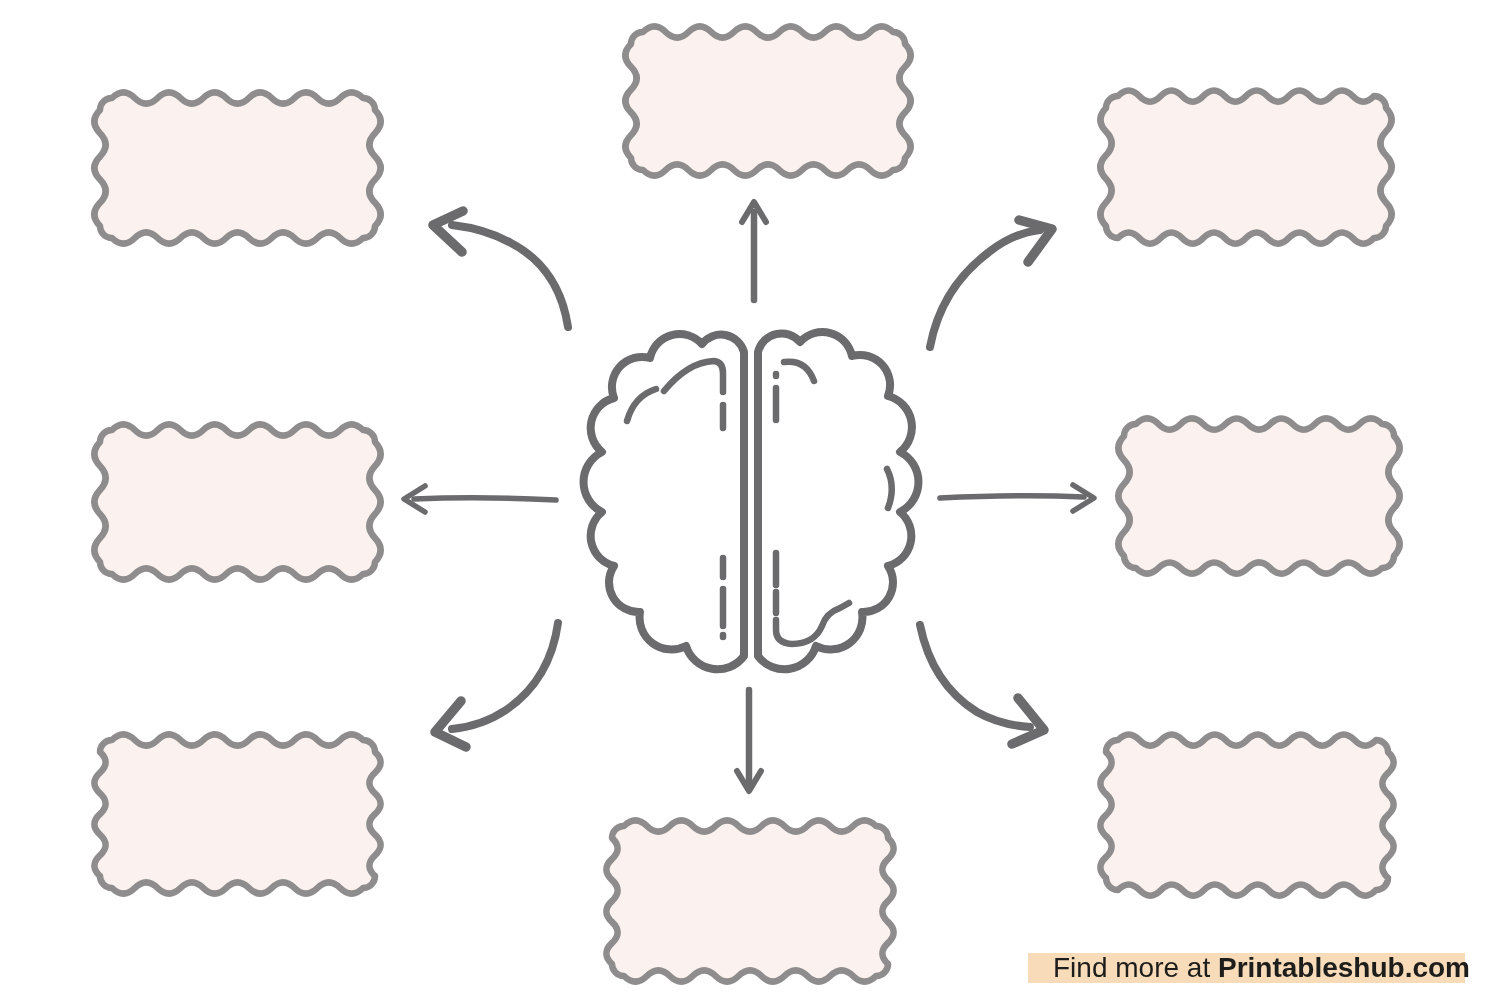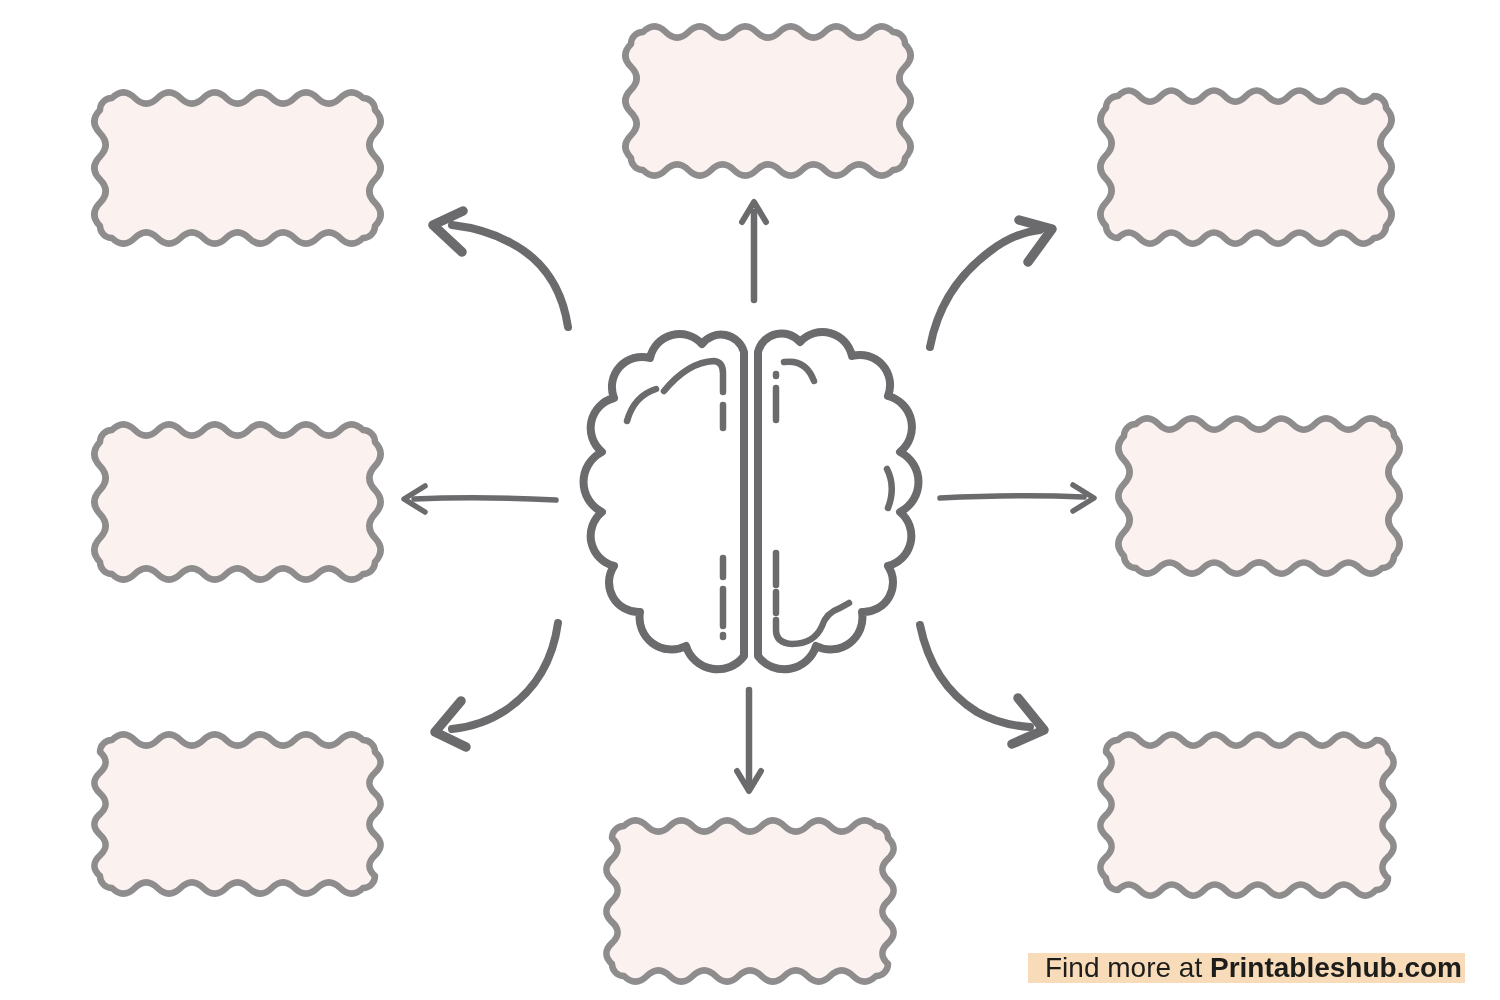--- a/index.html
+++ b/index.html
@@ -5,21 +5,21 @@
   html,body{margin:0;padding:0;}
   body{width:1500px;height:1000px;background:var(--bg,#fff);position:relative;overflow:hidden;
        font-family:"Liberation Sans",sans-serif;}
   svg.diagram{position:absolute;left:0;top:0;}
   .box-path{fill:var(--box-fill);stroke:var(--box-border);stroke-width:6.5;stroke-linejoin:round;}
   .brain-outline{fill:#fff;stroke:var(--ink);stroke-width:8;stroke-linejoin:round;stroke-linecap:round;}
   .brain-detail{fill:none;stroke:var(--ink);stroke-width:6.5;stroke-linecap:round;stroke-linejoin:round;}
   .arrow-line{fill:none;stroke:var(--ink);stroke-linecap:round;}
   .arrow-head{fill:none;stroke:var(--ink);stroke-linecap:round;stroke-linejoin:round;}
   .footer{position:absolute;left:1028px;top:953px;width:437px;height:30px;
-          background:var(--highlight);display:flex;align-items:center;padding-left:17px;
+          background:var(--highlight);display:flex;align-items:center;padding-left:25px;
           box-sizing:border-box;font-size:28px;color:var(--footer-ink);white-space:nowrap;}
   .footer b{font-weight:bold;}
 </style>
 </head>
 <body style="--bg: #ffffff; --box-fill: #fbf2f0; --box-border: #8e8c8c; --ink: #6b6b6d; --highlight: #f8dcba; --footer-ink: #1d1d1b;">
 
 <svg class="diagram" width="1500" height="1000" viewBox="0 0 1500 1000">
 
   <path class="box-path" d="M 112 98 C 119.6 90.5 127.2 90.5 134.8 98.0 C 142.4 105.5 150.0 105.5 157.6 98.0 C 165.2 90.5 172.8 90.5 180.5 98.0 C 188.1 105.5 195.7 105.5 203.3 98.0 C 210.9 90.5 218.5 90.5 226.1 98.0 C 233.7 105.5 241.3 105.5 248.9 98.0 C 256.5 90.5 264.1 90.5 271.7 98.0 C 279.3 105.5 286.9 105.5 294.5 98.0 C 302.2 90.5 309.8 90.5 317.4 98.0 C 325.0 105.5 332.6 105.5 340.2 98.0 C 347.8 90.5 355.4 90.5 363.0 98.0 A 12 12 0 0 1 375 110 C 382.5 117.7 382.5 125.5 375.0 133.2 C 367.5 140.9 367.5 148.7 375.0 156.4 C 382.5 164.1 382.5 171.9 375.0 179.6 C 367.5 187.3 367.5 195.1 375.0 202.8 C 382.5 210.5 382.5 218.3 375.0 226.0 A 12 12 0 0 1 363 238 C 355.4 245.5 347.8 245.5 340.2 238.0 C 332.6 230.5 325.0 230.5 317.4 238.0 C 309.8 245.5 302.2 245.5 294.5 238.0 C 286.9 230.5 279.3 230.5 271.7 238.0 C 264.1 245.5 256.5 245.5 248.9 238.0 C 241.3 230.5 233.7 230.5 226.1 238.0 C 218.5 245.5 210.9 245.5 203.3 238.0 C 195.7 230.5 188.1 230.5 180.5 238.0 C 172.8 245.5 165.2 245.5 157.6 238.0 C 150.0 230.5 142.4 230.5 134.8 238.0 C 127.2 245.5 119.6 245.5 112.0 238.0 A 12 12 0 0 1 100 226 C 92.5 218.3 92.5 210.5 100.0 202.8 C 107.5 195.1 107.5 187.3 100.0 179.6 C 92.5 171.9 92.5 164.1 100.0 156.4 C 107.5 148.7 107.5 140.9 100.0 133.2 C 92.5 125.5 92.5 117.7 100.0 110.0 A 12 12 0 0 1 112 98 Z"></path>
   <path class="box-path" d="M 643 32 C 650.6 24.5 658.2 24.5 665.7 32.0 C 673.3 39.5 680.9 39.5 688.5 32.0 C 696.0 24.5 703.6 24.5 711.2 32.0 C 718.8 39.5 726.3 39.5 733.9 32.0 C 741.5 24.5 749.1 24.5 756.6 32.0 C 764.2 39.5 771.8 39.5 779.4 32.0 C 786.9 24.5 794.5 24.5 802.1 32.0 C 809.7 39.5 817.2 39.5 824.8 32.0 C 832.4 24.5 840.0 24.5 847.5 32.0 C 855.1 39.5 862.7 39.5 870.3 32.0 C 877.8 24.5 885.4 24.5 893.0 32.0 A 12 12 0 0 1 905 44 C 912.5 51.6 912.5 59.2 905.0 66.8 C 897.5 74.4 897.5 82.0 905.0 89.6 C 912.5 97.2 912.5 104.8 905.0 112.4 C 897.5 120.0 897.5 127.6 905.0 135.2 C 912.5 142.8 912.5 150.4 905.0 158.0 A 12 12 0 0 1 893 170 C 885.4 177.5 877.8 177.5 870.3 170.0 C 862.7 162.5 855.1 162.5 847.5 170.0 C 840.0 177.5 832.4 177.5 824.8 170.0 C 817.2 162.5 809.7 162.5 802.1 170.0 C 794.5 177.5 786.9 177.5 779.4 170.0 C 771.8 162.5 764.2 162.5 756.6 170.0 C 749.1 177.5 741.5 177.5 733.9 170.0 C 726.3 162.5 718.8 162.5 711.2 170.0 C 703.6 177.5 696.0 177.5 688.5 170.0 C 680.9 162.5 673.3 162.5 665.7 170.0 C 658.2 177.5 650.6 177.5 643.0 170.0 A 12 12 0 0 1 631 158 C 623.5 150.4 623.5 142.8 631.0 135.2 C 638.5 127.6 638.5 120.0 631.0 112.4 C 623.5 104.8 623.5 97.2 631.0 89.6 C 638.5 82.0 638.5 74.4 631.0 66.8 C 623.5 59.2 623.5 51.6 631.0 44.0 A 12 12 0 0 1 643 32 Z"></path>

